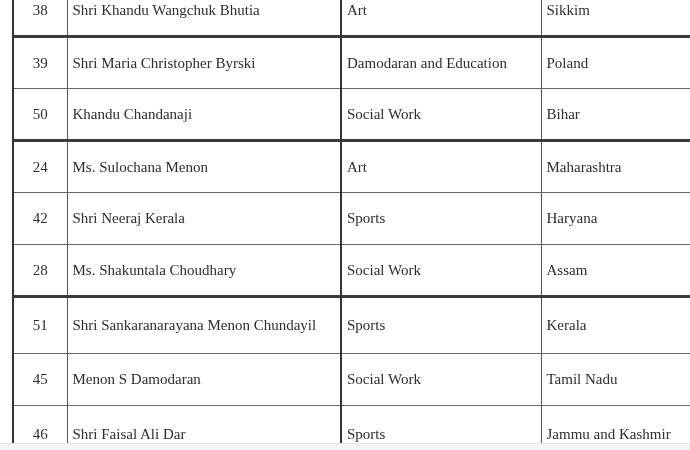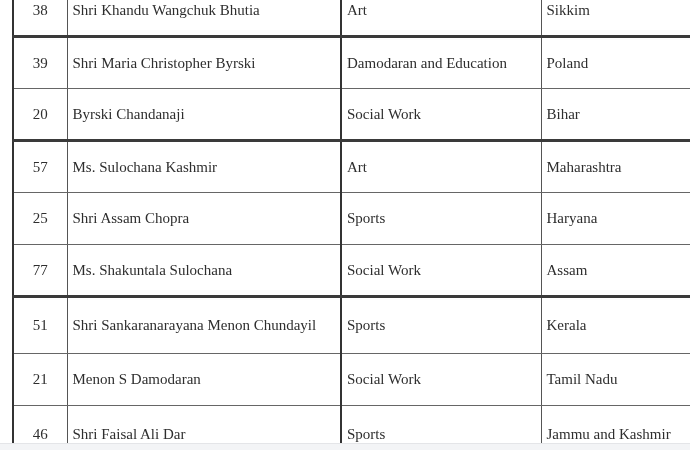--- a/index.html
+++ b/index.html
@@ -92,51 +92,51 @@
         <td class="field">Art</td>
         <td class="state">Sikkim</td>
       </tr>
       <tr class="thick">
         <td class="no">39</td>
         <td class="name">Shri Maria Christopher Byrski</td>
         <td class="field">Damodaran and Education</td>
         <td class="state">Poland</td>
       </tr>
       <tr>
-        <td class="no">20</td>
-        <td class="name">Byrski Chandanaji</td>
+        <td class="no">50</td>
+        <td class="name">Khandu Chandanaji</td>
         <td class="field">Social Work</td>
         <td class="state">Bihar</td>
       </tr>
       <tr class="thick">
-        <td class="no">57</td>
-        <td class="name">Ms. Sulochana Kashmir</td>
+        <td class="no">24</td>
+        <td class="name">Ms. Sulochana Menon</td>
         <td class="field">Art</td>
         <td class="state">Maharashtra</td>
       </tr>
       <tr>
-        <td class="no">25</td>
-        <td class="name">Shri Assam Chopra</td>
+        <td class="no">42</td>
+        <td class="name">Shri Neeraj Kerala</td>
         <td class="field">Sports</td>
         <td class="state">Haryana</td>
       </tr>
       <tr>
-        <td class="no">77</td>
-        <td class="name">Ms. Shakuntala Sulochana</td>
+        <td class="no">28</td>
+        <td class="name">Ms. Shakuntala Choudhary</td>
         <td class="field">Social Work</td>
         <td class="state">Assam</td>
       </tr>
       <tr class="thick tall">
         <td class="no">51</td>
         <td class="name">Shri Sankaranarayana Menon Chundayil</td>
         <td class="field">Sports</td>
         <td class="state">Kerala</td>
       </tr>
       <tr>
-        <td class="no">21</td>
+        <td class="no">45</td>
         <td class="name">Menon S Damodaran</td>
         <td class="field">Social Work</td>
         <td class="state">Tamil Nadu</td>
       </tr>
       <tr class="tall">
         <td class="no">46</td>
         <td class="name">Shri Faisal Ali Dar</td>
         <td class="field">Sports</td>
         <td class="state">Jammu and Kashmir</td>
       </tr>

